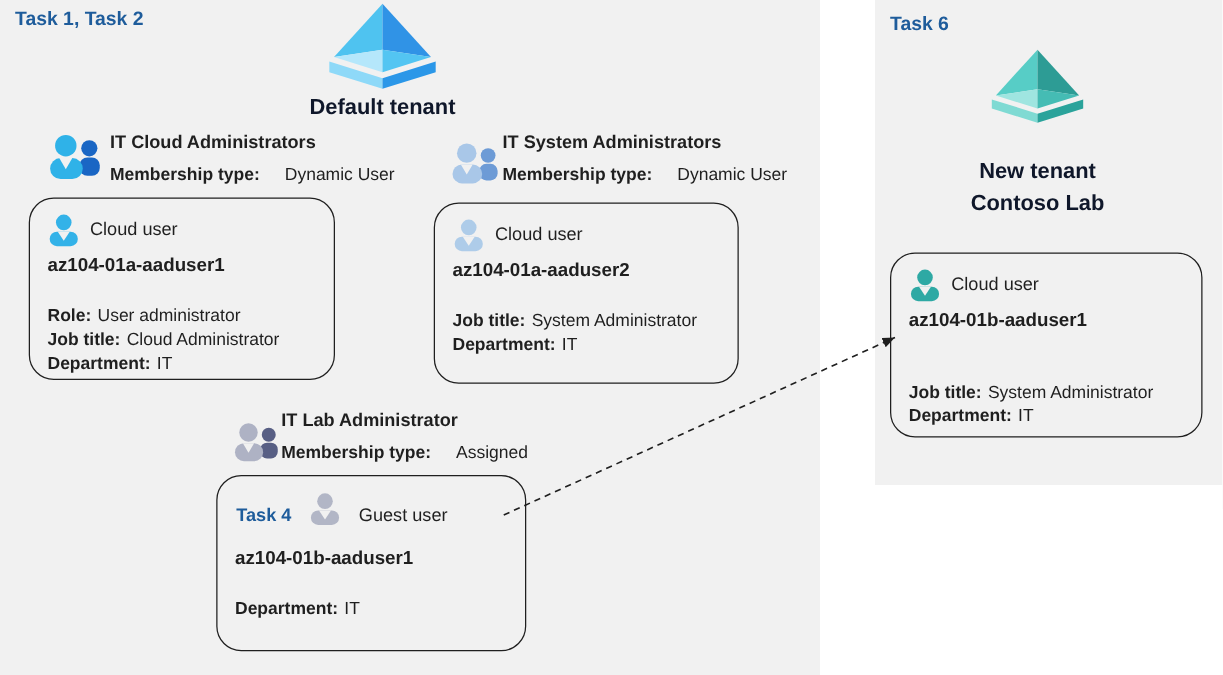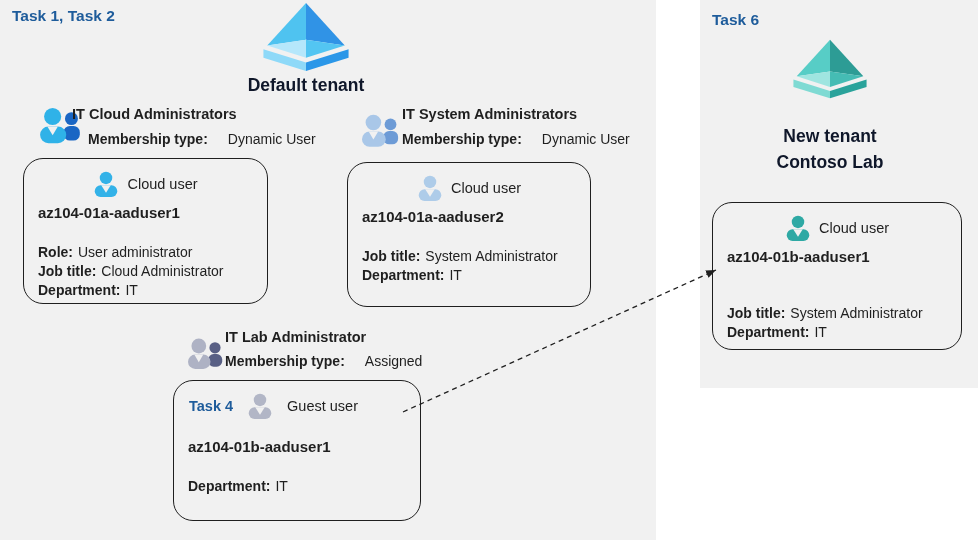--- a/index.html
+++ b/index.html
@@ -23,23 +23,23 @@
   .tenant-title{font-weight:700;font-size:17.5px;color:#0f172a;white-space:nowrap;}
   .tenant-title-2{line-height:26px;text-align:center;}
 
   .group-title{font-weight:700;font-size:14.5px;white-space:nowrap;}
   .mem-line{font-size:14px;white-space:nowrap;}
   .mem-line .lbl{font-weight:700;}
   .mem-line .val{margin-left:20px;}
 
   .card{position:absolute;border:1.4px solid var(--c-card-border);border-radius:20px;
         padding:10px 14px 0 14px;box-sizing:border-box;background:transparent;}
-  .card-head{display:flex;align-items:center;justify-content:center;gap:8px;height:30px;}
+  .card-head{display:flex;align-items:center;gap:8px;height:30px;}
   .card-head span{font-size:14.5px;white-space:nowrap;}
-  .card-head.head-left{justify-content:flex-start;gap:14px;padding-left:1px;}
+  .card-head.head-left{justify-content:flex-start;gap:14px;padding-left:1px;align-items:flex-end;}
   .task-inline{font-weight:700;font-size:15px;color:var(--c-task-label);}
   .card-name{font-weight:700;font-size:15px;margin-top:4px;line-height:19px;white-space:nowrap;}
   .card--task .card-name{margin-top:16px;}
   .card-attrs{margin-top:21px;}
   .card--gap .card-attrs{margin-top:38px;}
   .attr{font-size:14px;line-height:19px;white-space:nowrap;}
   .attr .lbl{font-weight:700;}
   .attr .val{margin-left:5px;}
 
   svg{display:block;}
@@ -71,21 +71,21 @@
     <g style="fill:var(--c-group-cloud-back,#1a66c4)">
       <circle cx="32" cy="12" r="6.2"></circle>
       <rect x="24.5" y="19" width="15.5" height="14" rx="6"></rect>
     </g>
     <g style="fill:var(--c-group-cloud-front,#2fb2e8)">
       <circle cx="14" cy="10" r="8.2"></circle>
       <rect x="2" y="19.5" width="25" height="16" rx="8"></rect>
     </g>
     <polygon points="9,19.5 19,19.5 14,28" fill="#f1f1f1"></polygon>
   </svg>
-  <div class="abs group-title" style="left:72px;top:106px;text-align:center;">IT Cloud Administrators</div>
+  <div class="abs group-title" style="left:88px;top:106px;text-align:center;">IT Cloud Administrators</div>
   <div class="abs mem-line" style="left:88px;top:131px;">
     <span class="lbl">Membership type:</span><span class="val">Dynamic User</span>
   </div>
 
   <div class="card" style="left:23px;top:158px;width:245px;height:146px;">
     <div class="card-head">
       <svg width="26" height="28" viewBox="0 0 30 30">
         <g style="fill:var(--c-user-cloud1,#33b2e8)">
           <circle cx="15" cy="8" r="7.2"></circle>
           <rect x="2" y="16.5" width="26" height="13.5" rx="6.7"></rect>

